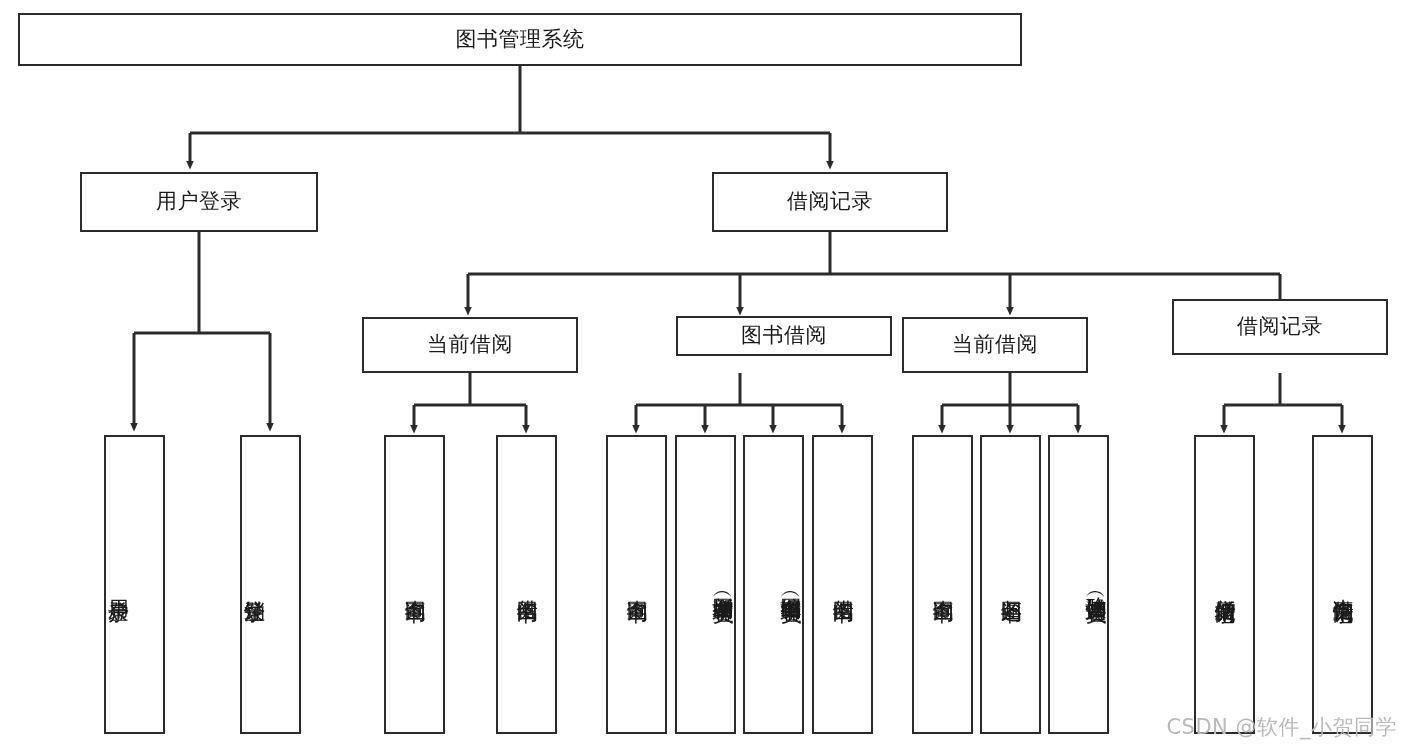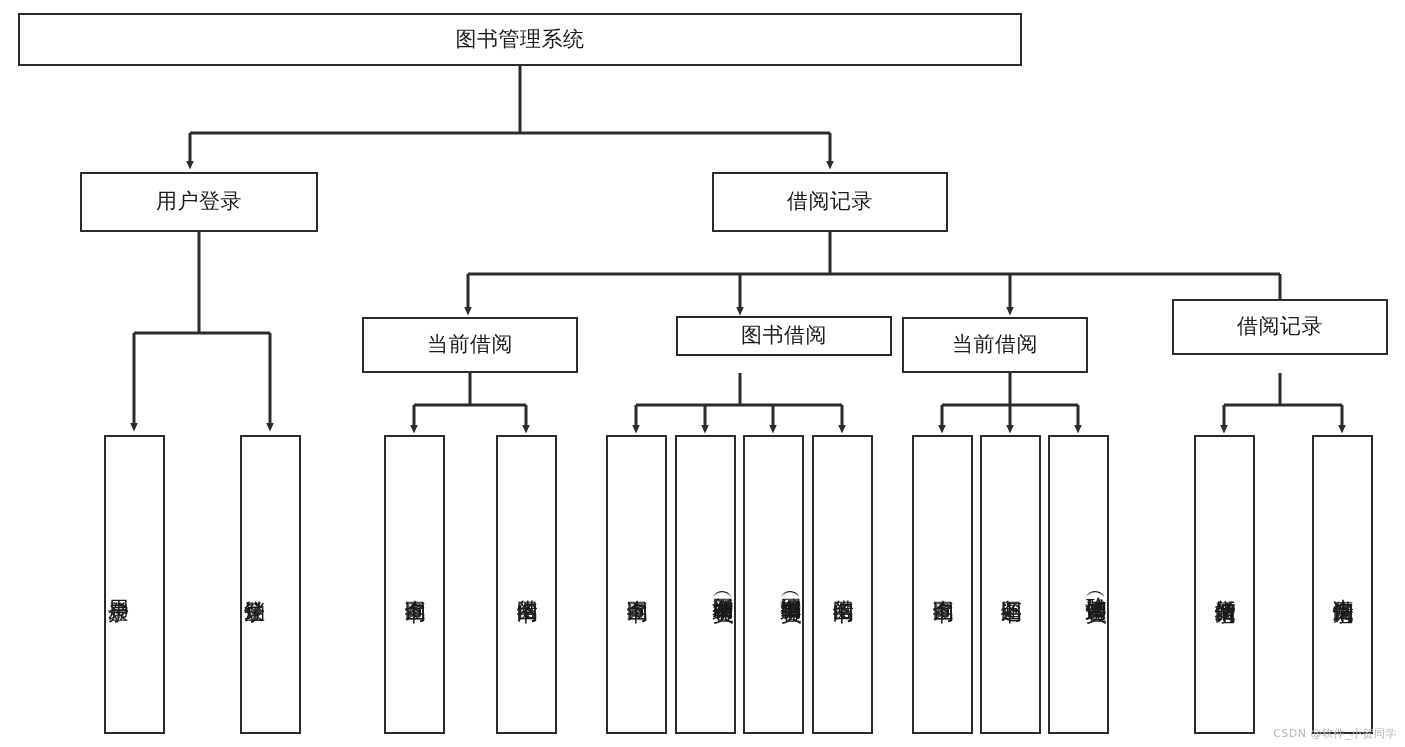--- a/index.html
+++ b/index.html
@@ -61,21 +61,21 @@
     justify-content: center;
   }
   .node.vert.align-center {
     align-items: center;
     justify-content: center;
   }
   #watermark {
     position: absolute;
     right: 8px;
     bottom: 6px;
-    font-size: 11px;
+    font-size: 21px;
     color: #b9b9b9;
     white-space: nowrap;
     letter-spacing: 0.5px;
   }
 </style>
 </head>
 <body>
 
 <div id="canvas">
 

